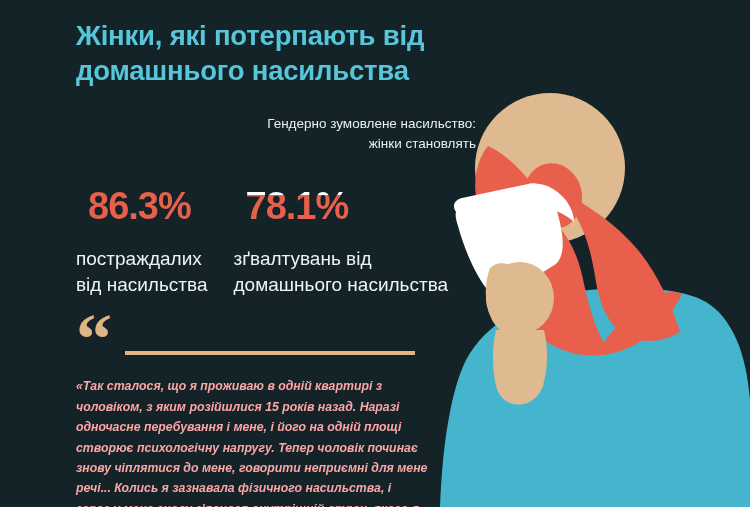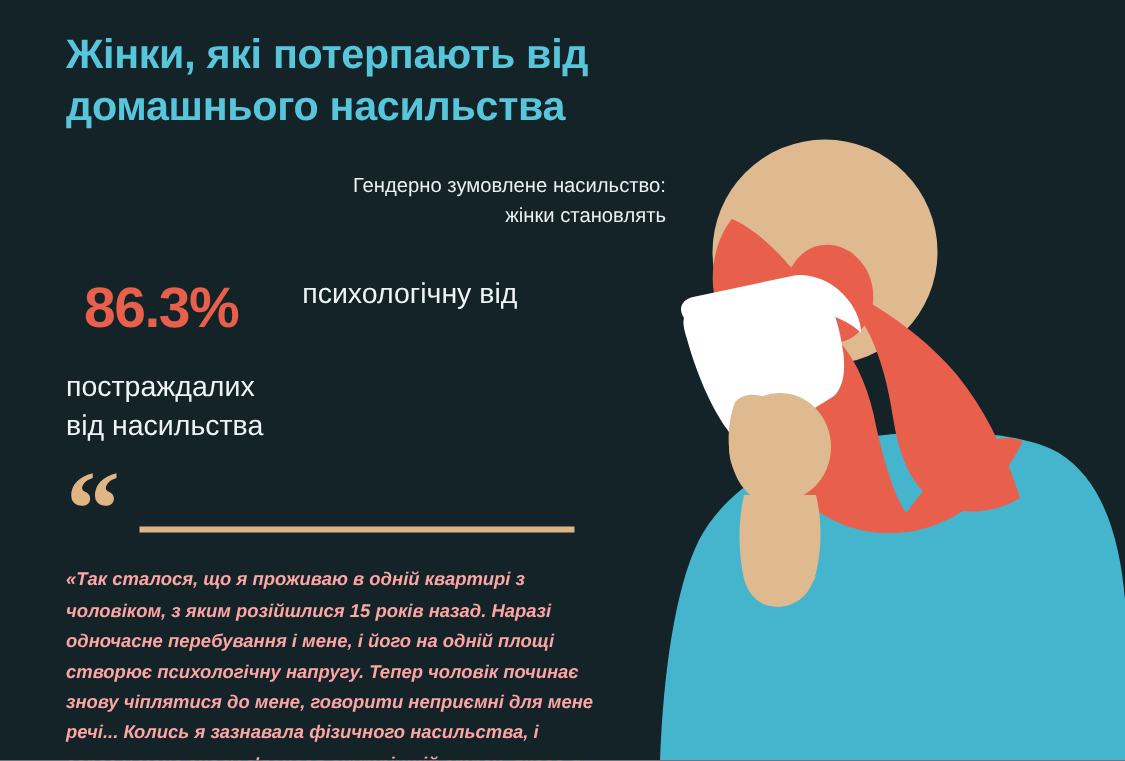--- a/index.html
+++ b/index.html
@@ -26,21 +26,21 @@
     right: 0;
     top: 0;
     width: 330px;
     height: 507px;
     pointer-events: none;
   }
 
   
   #content {
     position: absolute;
-    left: 44px;
+    left: 76px;
     top: 0;
     width: 400px;
     height: 507px;
   }
 
   #title {
     margin: 0;
     padding-top: 18px;
     font-size: 27.5px;
     line-height: 1.28;
@@ -197,22 +197,24 @@
 
       <div class="stat">
         <p class="stat-value" style="--hl:7%;">86.3%</p>
         <p class="stat-label">
           <span>постраждалих</span><br>
           <span>від насильства</span>
         </p>
       </div>
 
       <div class="stat">
+        <p class="stat-value" style="--hl:22%;">78.1%</p>
         <p class="stat-label">
-          <span>психологічну від</span><br>
+          <span>зґвалтувань від</span><br>
+          <span>домашнього насильства</span>
         </p>
       </div>
 
     </div>
 
     <div id="quote-block">
       <div id="quote-head">
         <span id="quote-mark">“</span>
         <span id="quote-rule"></span>
       </div>

